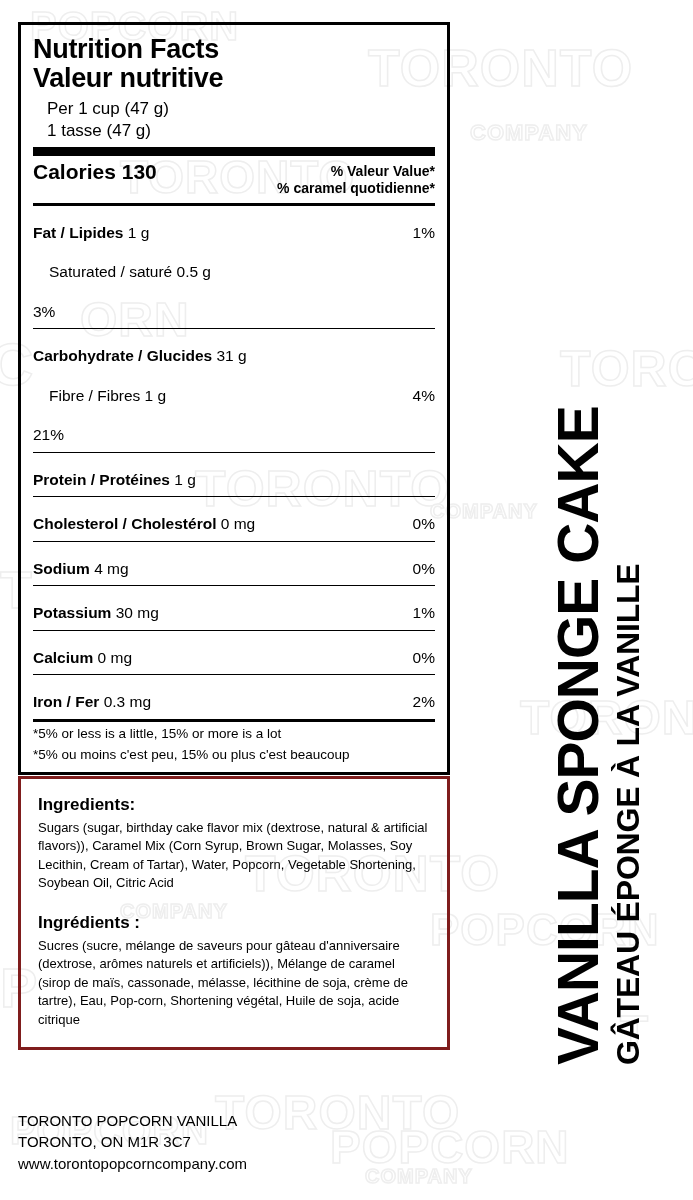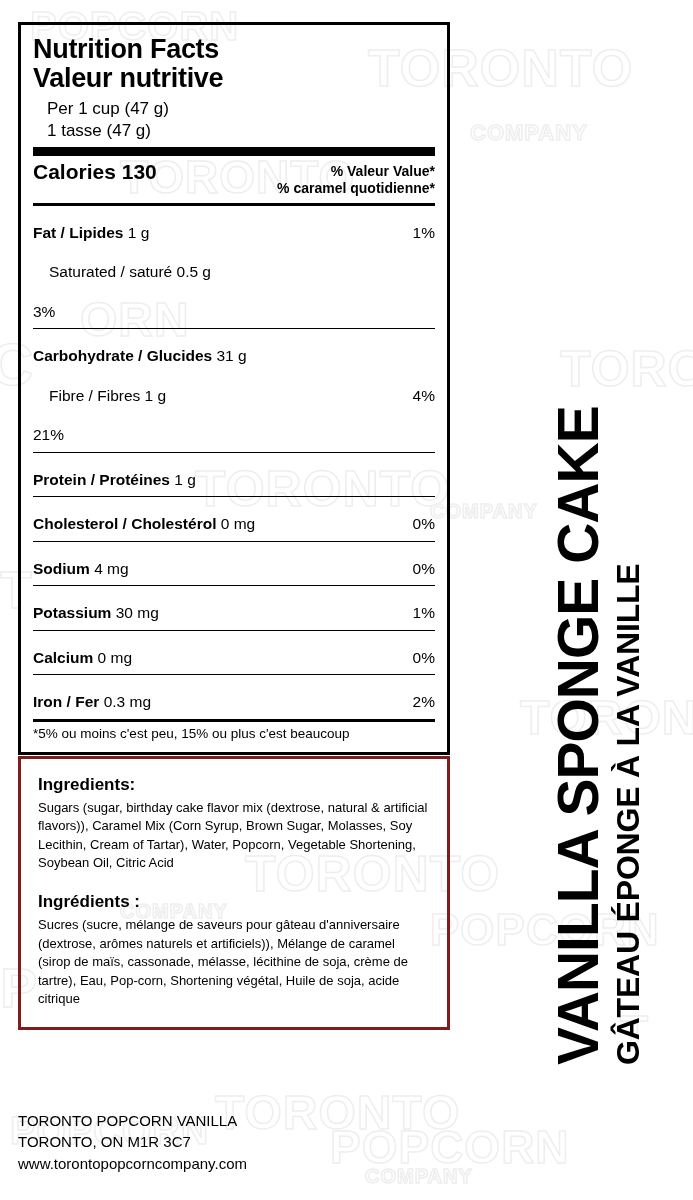--- a/index.html
+++ b/index.html
@@ -267,20 +267,21 @@
           </div>
           <div class="rule-thin"></div>
           <div class="nut-row">
             <div class="name"><b>Iron / Fer</b> 0.3 mg</div>
             <div class="pct">2%</div>
           </div>
         </div>
 
       <div class="rule-med"></div>
 
+      <div class="nf-footnote">*5% or less is a little, 15% or more is a lot</div>
       <div class="nf-footnote">*5% ou moins c'est peu, 15% ou plus c'est beaucoup</div>
     </div>
 
     <div class="ing-box">
       <div class="ing-head">Ingredients:</div>
       <div class="ing-body">Sugars (sugar, birthday cake flavor mix (dextrose, natural &amp; artificial flavors)), Caramel Mix (Corn Syrup, Brown Sugar, Molasses, Soy Lecithin, Cream of Tartar), Water, Popcorn, Vegetable Shortening, Soybean Oil, Citric Acid</div>
       <div class="ing-gap"></div>
       <div class="ing-head">Ingrédients :</div>
       <div class="ing-body">Sucres (sucre, mélange de saveurs pour gâteau d'anniversaire (dextrose, arômes naturels et artificiels)), Mélange de caramel (sirop de maïs, cassonade, mélasse, lécithine de soja, crème de tartre), Eau, Pop-corn, Shortening végétal, Huile de soja, acide citrique</div>
     </div>

